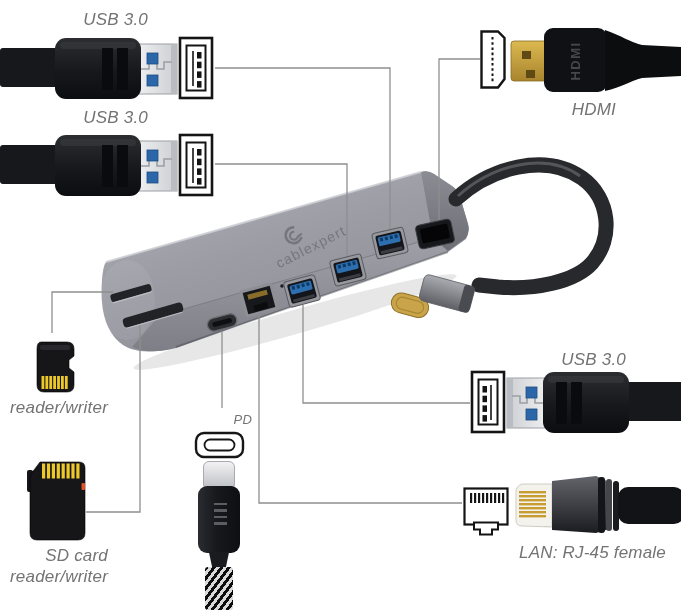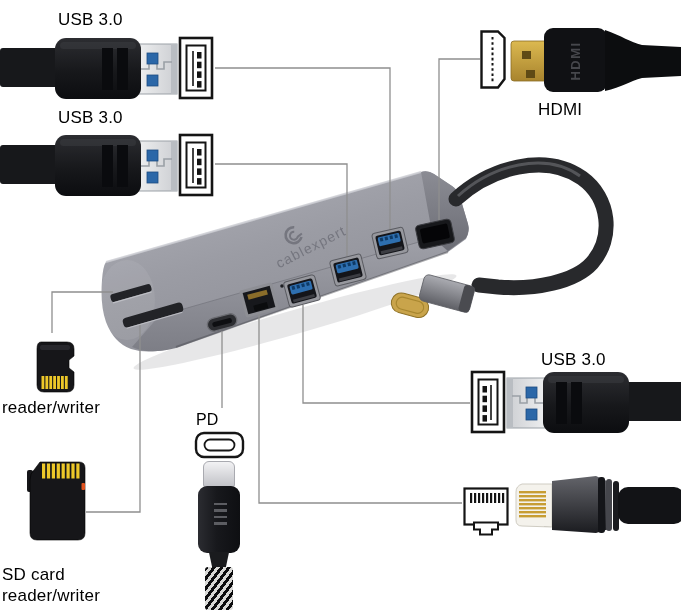--- a/index.html
+++ b/index.html
@@ -1,21 +1,21 @@
 <!DOCTYPE html>
 <html><head>
 <meta charset="utf-8">
 <style>
   html,body{margin:0;padding:0;}
   body{width:681px;height:610px;position:relative;background:#ffffff;overflow:hidden;
        font-family:"Liberation Sans", sans-serif;}
   #stage{position:absolute;left:0;top:0;width:681px;height:610px;}
   svg.layer{position:absolute;left:0;top:0;}
-  .lbl{position:absolute;color:#000000;font-size:17px;text-align:left;line-height:21px;
-       letter-spacing:0.2px;}
+  .lbl{position:absolute;color:#737373;font-size:17px;text-align:right;line-height:21px;
+       letter-spacing:0.2px;font-style:italic;}
   .pd-part{position:absolute;}
   #pd-tip{left:203px;top:461px;width:32px;height:26px;border:1px solid #a9aab0;
           background:linear-gradient(180deg,#f2f2f4,#c2c3c8);border-radius:6px 6px 2px 2px;box-sizing:border-box;}
   #pd-body{left:198px;top:486px;width:42px;height:67px;border-radius:9px;
            background:linear-gradient(90deg,#2b2c31,#17181c 45%,#0e0f12);}
   #pd-dashes{left:214px;top:503px;width:13px;height:25px;
              background:repeating-linear-gradient(180deg,#5c5d62 0 2.5px,transparent 2.5px 6.5px);}
   #pd-strain{left:207px;top:552px;width:24px;height:16px;background:#1a1b1e;
              clip-path:polygon(8% 0,92% 0,78% 100%,22% 100%);}
   #pd-braid{left:205px;top:567px;width:28px;height:43px;border-radius:3px;
@@ -272,23 +272,24 @@
 
 <div class="pd-part" id="pd-tip"></div>
 <div class="pd-part" id="pd-body"></div>
 <div class="pd-part" id="pd-dashes"></div>
 <div class="pd-part" id="pd-strain"></div>
 <div class="pd-part" id="pd-braid"></div>
 
 <div class="lbl" style="left:58px;top:9px;width:90px;">USB 3.0</div>
 <div class="lbl" style="left:58px;top:107px;width:90px;">USB 3.0</div>
 <div class="lbl" style="left:538px;top:99px;width:78px;">HDMI</div>
-<div class="lbl" style="left:196px;top:409px;width:48px;font-size:16px;">PD</div>
+<div class="lbl" style="left:204px;top:409px;width:48px;font-size:13px;">PD</div>
 <div class="lbl" style="left:541px;top:349px;width:85px;">USB 3.0</div>
+<div class="lbl" style="left:506px;top:542px;width:160px;">LAN: RJ-45 female</div>
 <div class="lbl" style="left:2px;top:397px;width:106px;">
   <div>reader/writer</div>
 </div>
-<div class="lbl" style="left:2px;top:564px;width:106px;">
+<div class="lbl" style="left:2px;top:545px;width:106px;">
   <div>SD card</div>
   <div>reader/writer</div>
 </div>
 
 </div>
 
 </body></html>

